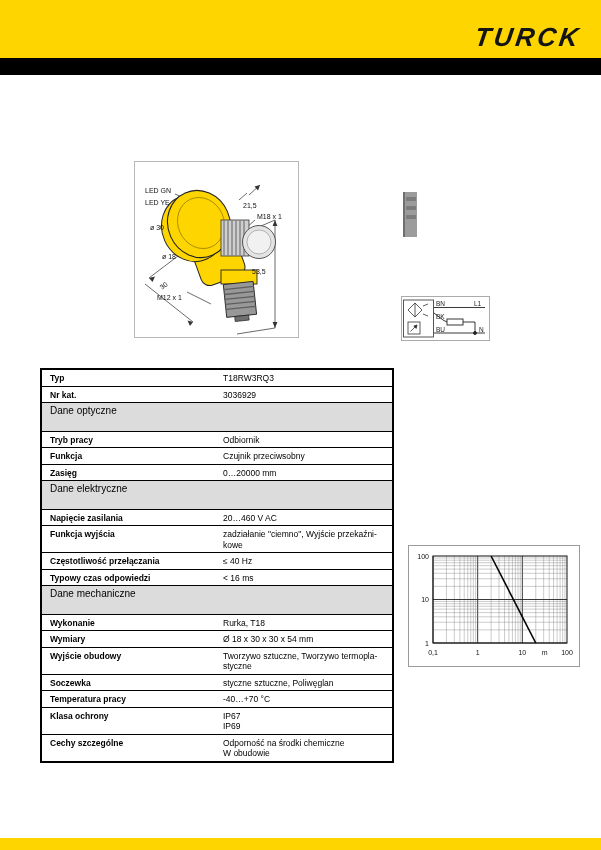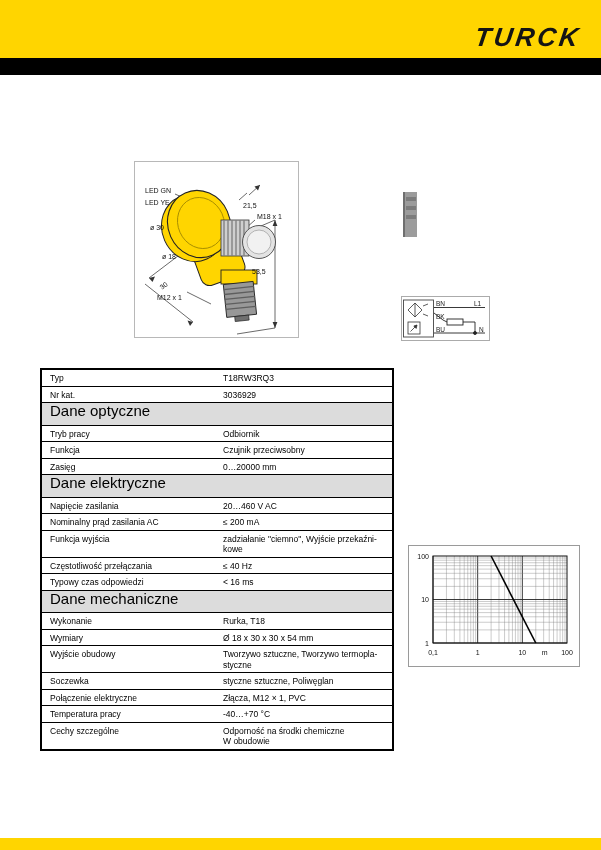--- a/index.html
+++ b/index.html
@@ -20,22 +20,22 @@
   .thumb i{display:block;height:4px;margin:5px 1px 0 1px;background:#7c7c7c;}
   
   .wiring-box{position:absolute;left:401px;top:296px;width:87px;height:43px;
               border:1px solid #ababab;background:#fff;}
   
   .spec-table{position:absolute;left:40px;top:368px;width:354px;border-collapse:collapse;
               font-size:8.5px;line-height:10.5px;}
   .spec-table{border:2px solid #000;}
   .spec-table td{border-top:1px solid #000;padding:3px 4px 2px 8px;vertical-align:top;}
   .spec-table td.val{padding-left:0;white-space:pre-line;}
-  .spec-table .lbl{width:169px;}
-  .spec-table tr.section td{background:#dcdcdc;font-size:15px;padding:3px 4px 8px 8px;}
+  .spec-table .lbl{width:169px;font-weight:bold;}
+  .spec-table tr.section td{background:#dcdcdc;font-size:10px;padding:3px 4px 14px 8px;}
   
   .chart-box{position:absolute;left:408px;top:545px;width:170px;height:120px;
              border:1px solid #9a9a9a;background:#fff;}
   svg text{font-family:"Liberation Sans",sans-serif;}
 </style>
 </head>
 <body>
 
 <div class="page">
 
@@ -190,24 +190,20 @@
 
     <tr class="section">
       <td colspan="2">Dane elektryczne</td>
     </tr>
 
     <tr>
       <td class="lbl">Napięcie zasilania</td>
       <td class="val">20…460 V AC</td>
     </tr>
 
-    <tr>
-      <td class="lbl">Nominalny prąd zasilania AC</td>
-      <td class="val">≤ 200 mA</td>
-    </tr>
 
     <tr>
       <td class="lbl">Funkcja wyjścia</td>
       <td class="val">zadziałanie "ciemno", Wyjście przekaźni-
 kowe</td>
     </tr>
 
     <tr>
       <td class="lbl">Częstotliwość przełączania</td>
       <td class="val">≤ 40  Hz</td>
@@ -237,31 +233,32 @@
       <td class="lbl">Wyjście obudowy</td>
       <td class="val">Tworzywo sztuczne, Tworzywo termopla-
 styczne</td>
     </tr>
 
     <tr>
       <td class="lbl">Soczewka</td>
       <td class="val">styczne sztuczne, Poliwęglan</td>
     </tr>
 
-    <tr>
-      <td class="lbl">Połączenie elektryczne</td>
-      <td class="val">Złącza, M12 × 1, PVC</td>
-    </tr>
 
 
     <tr>
       <td class="lbl">Temperatura pracy</td>
       <td class="val">-40…+70  °C</td>
     </tr>
 
+    <tr>
+      <td class="lbl">Klasa ochrony</td>
+      <td class="val">IP67
+IP69</td>
+    </tr>
 
     <tr>
       <td class="lbl">Cechy szczególne</td>
       <td class="val">Odporność na środki chemiczne
 W obudowie</td>
     </tr>
   </tbody>
   </table>
 
   <div class="chart-box">

